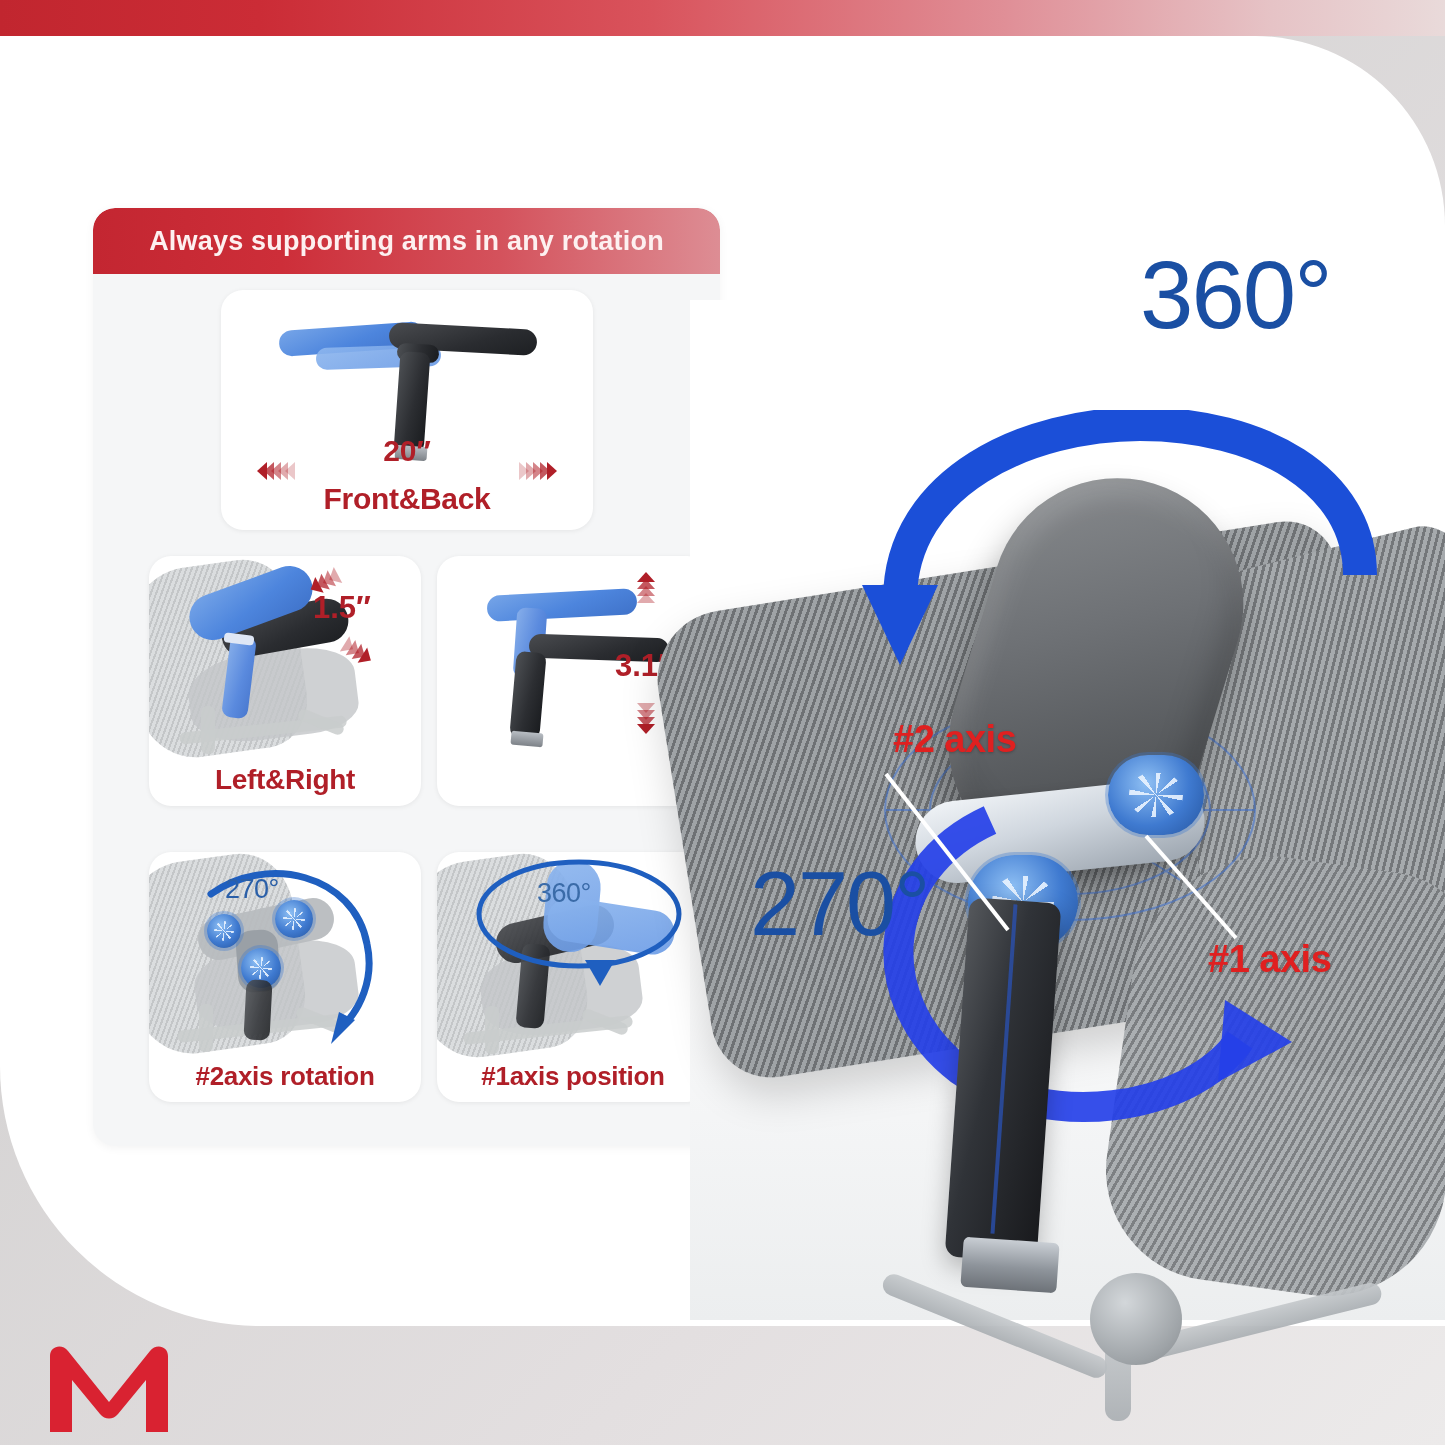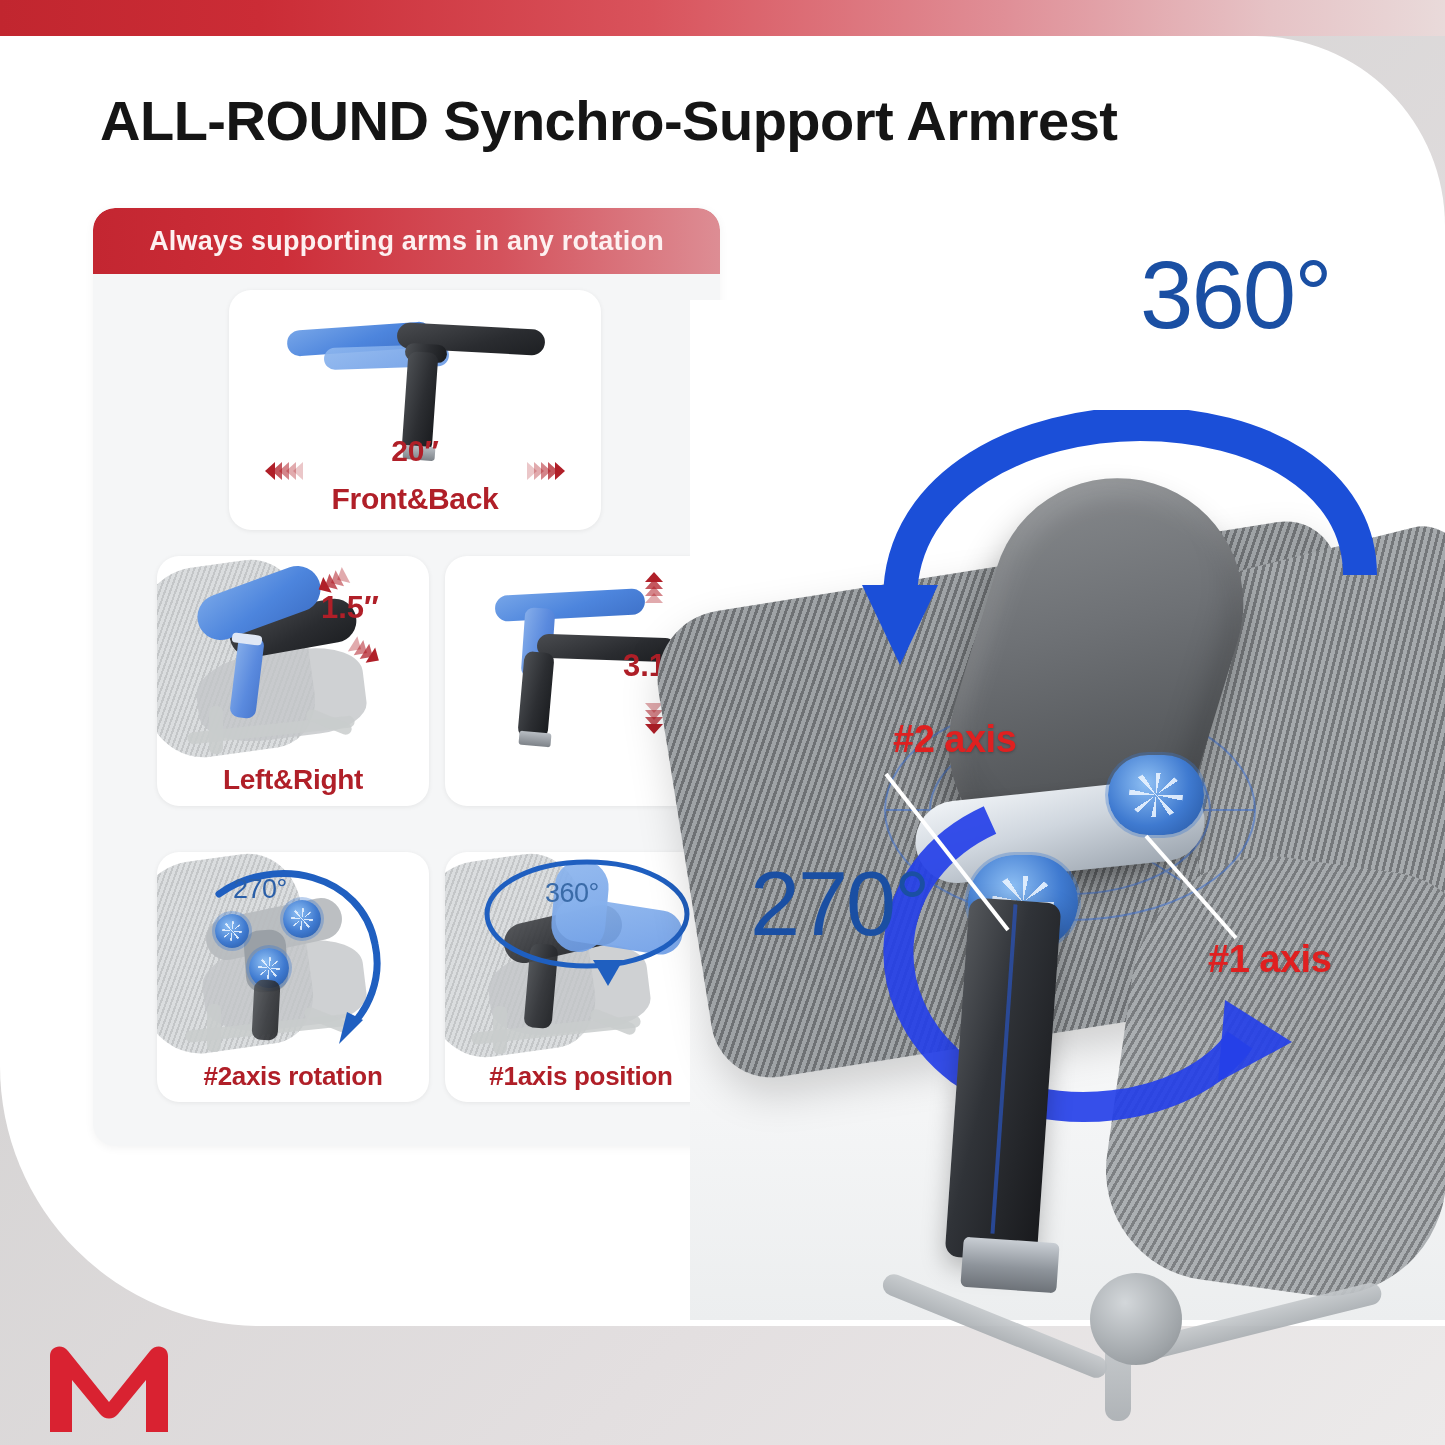--- a/index.html
+++ b/index.html
@@ -70,21 +70,20 @@
   }
 
   .cards { position: absolute; left: 0; top: 66px; width: 627px; }
 
   .card {
     position: absolute;
     background: #ffffff;
     border-radius: 22px;
     box-shadow: 0 1px 5px rgba(0,0,0,0.07);
     overflow: hidden;
-    margin-left: 8px;
   }
   .card-a { left: 128px; top: 16px;  width: 372px; height: 240px; }
   .card-b { left: 56px;  top: 282px; width: 272px; height: 250px; }
   .card-c { left: 344px; top: 282px; width: 272px; height: 250px; }
   .card-d { left: 56px;  top: 578px; width: 272px; height: 250px; }
   .card-e { left: 344px; top: 578px; width: 272px; height: 250px; }
 
   .card-caption {
     position: absolute; left: 0; bottom: 10px; width: 100%;
     text-align: center;
@@ -334,21 +333,20 @@
 </style>
 </head>
 <body>
 
 <div id="stage">
 
   <div class="top-band"></div>
 
   <div class="white-card"></div>
 
-  <div class="page-title">ALL-ROUND Synchro-Support Armrest</div>
 
   <div class="panel">
 
     <div class="panel-banner">
       <span class="panel-banner-text">Always supporting arms in any rotation</span>
     </div>
 
     <div class="cards">
 
       <div class="card card-a">

